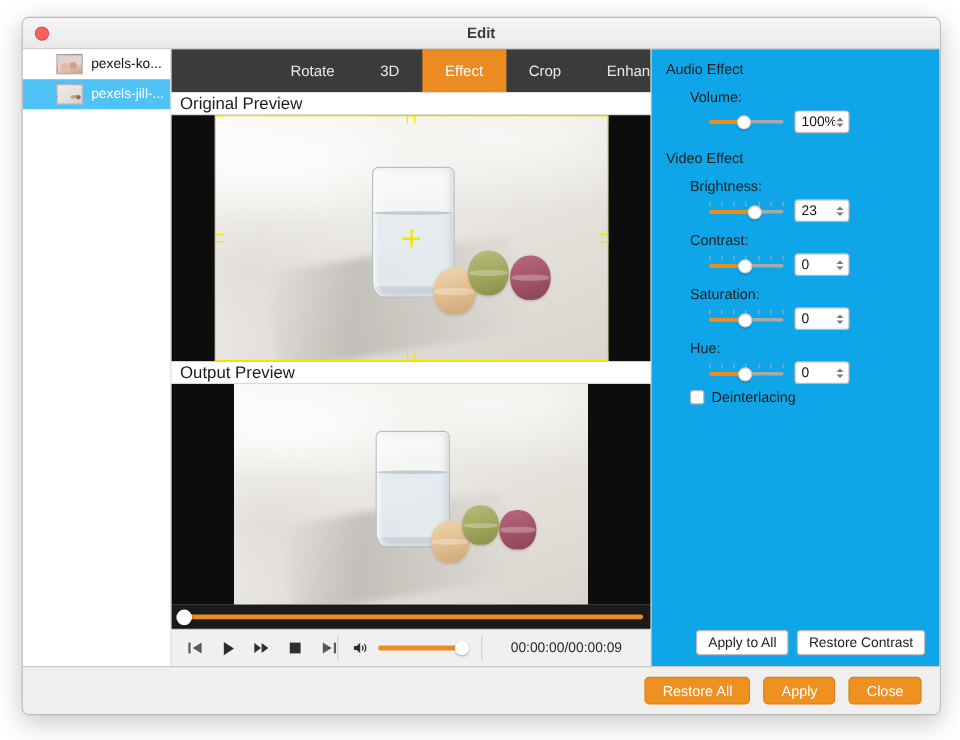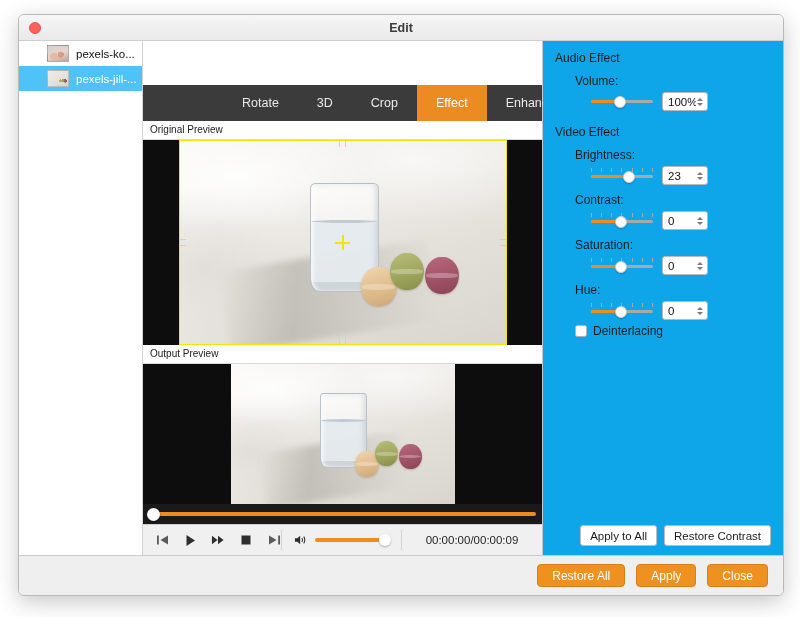--- a/index.html
+++ b/index.html
@@ -78,35 +78,35 @@
   .file-name { white-space: nowrap; overflow: hidden; }
 
   
   .center-col {
     flex: 1 1 auto; display: flex; flex-direction: column;
     min-width: 0; border-right: 1px solid #c8c8c8;
   }
 
   .tabbar {
     height: 36px; flex: 0 0 36px;
-    background: #3b3b3b; display: flex; align-items: stretch; margin-top: 44px;
+    background: #3b3b3b; display: flex; align-items: stretch;
   }
   .tabbar .spacer-l { flex: 0 0 80px; }
   .tab {
     display: flex; align-items: center; justify-content: center;
     padding: 0 19px; font-size: 12.5px; color: #eaeaea;
     white-space: nowrap;
   }
   .tab.active { background: #ed8b23; color: #ffffff; }
 
   .preview-label {
     height: 30px; flex: 0 0 18px;
     background: #ffffff;
     border-bottom: 1px solid #d9d9d9;
-    font-size: 10px; color: #1b1b1b;
+    font-size: 14px; color: #1b1b1b;
     padding-left: 7px; line-height: 18px;
   }
 
   
   .stage {
     background: #0d0d0d; position: relative;
     display: flex; align-items: center; justify-content: center;
     overflow: hidden;
   }
   .stage.original { flex: 0 0 205px; }
@@ -361,22 +361,22 @@
         <div class="file-name">pexels-jill-...</div>
       </div>
     </div>
 
     <div class="center-col">
 
       <div class="tabbar">
         <div class="spacer-l"></div>
         <div class="tab">Rotate</div>
         <div class="tab">3D</div>
+        <div class="tab active">Effect</div>
         <div class="tab">Crop</div>
-        <div class="tab active">Effect</div>
         <div class="tab">Enhance</div>
         <div class="tab">Watermark</div>
       </div>
 
       <div class="preview-label">Original Preview</div>
 
       <div class="stage original">
         <div class="photo">
           <div class="shadow"></div>
           <div class="glass"></div>

